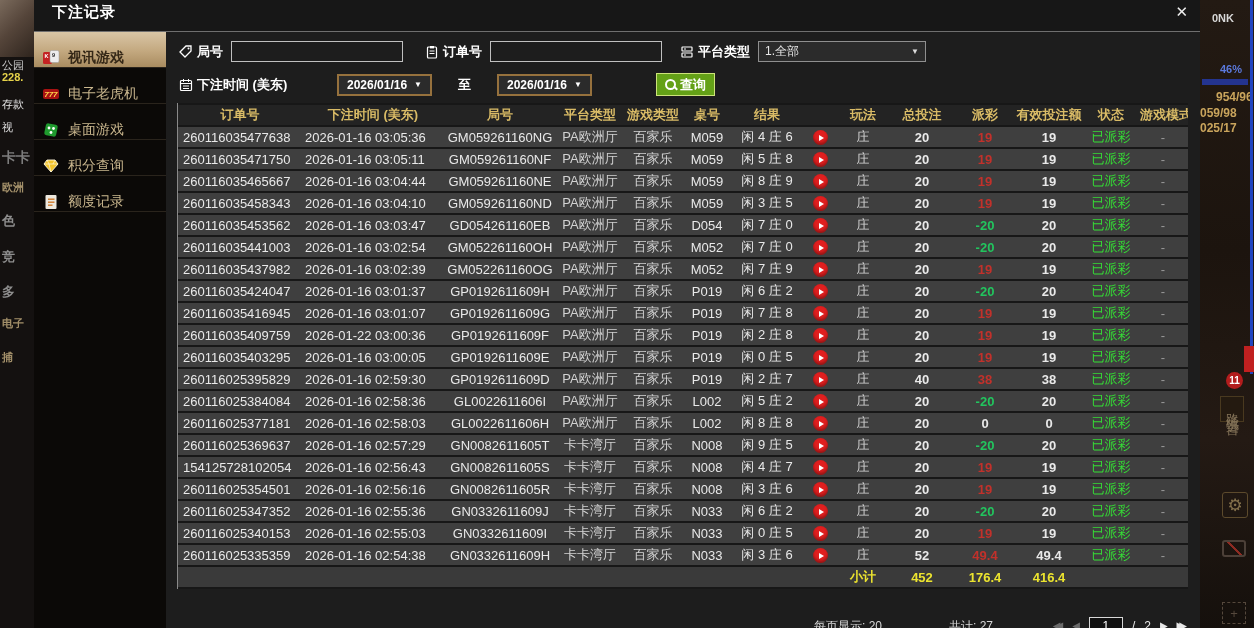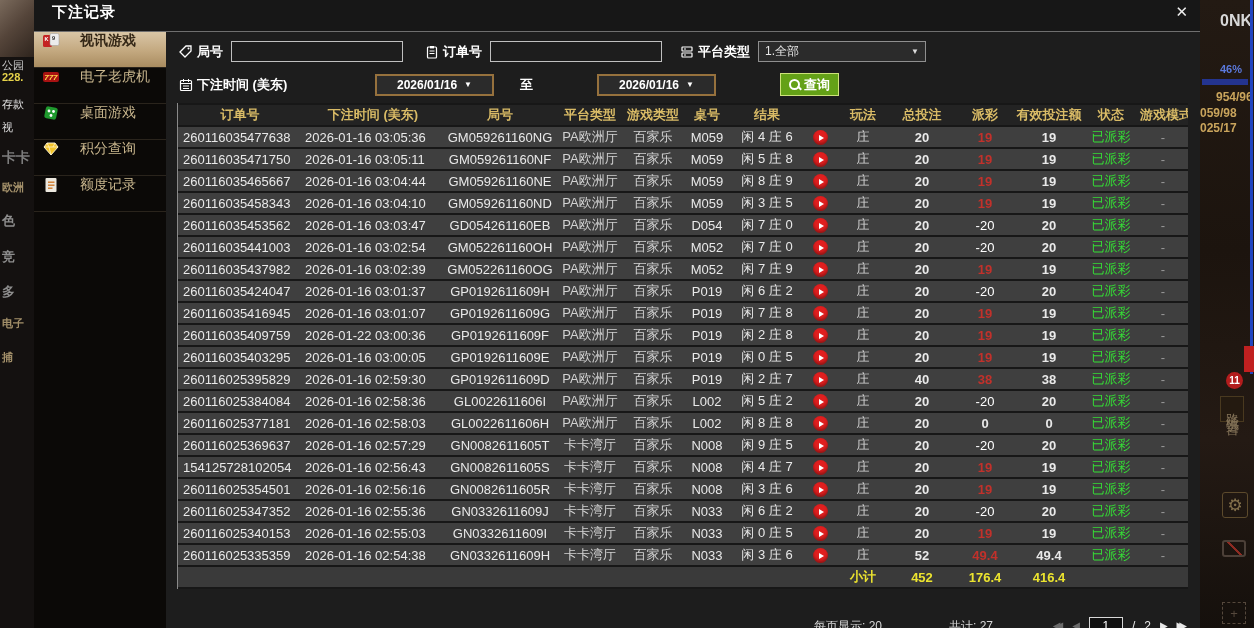--- a/index.html
+++ b/index.html
@@ -16,21 +16,21 @@
   .L4{top:149px;color:#7d7d7d;font-size:14px;font-weight:bold;}
   .L5{top:180px;color:#a3906a;font-weight:bold;}
   .L6{top:212px;color:#8e8e8e;font-size:13px;font-weight:bold;}
   .L7{top:248px;color:#8e8e8e;font-size:13px;font-weight:bold;}
   .L8{top:283px;color:#8e8e8e;font-size:13px;font-weight:bold;}
   .L9{top:316px;color:#a3906a;font-weight:bold;}
   .L10{top:350px;color:#a3906a;font-weight:bold;}
 
   .bg-right { position:absolute; left:1200px; top:0; width:54px; height:628px;
     background:linear-gradient(180deg,#231a13 0%,#1c140e 40%,#241a14 70%,#15100c 100%); overflow:hidden; }
-  .bgr-top { position:absolute; top:12px; left:20px; color:#d8d8d8; font-weight:bold; font-size:16px;text-align:center; }
+  .bgr-top { position:absolute; top:12px; left:12px; color:#d8d8d8; font-weight:bold; font-size:11px;text-align:center; }
   .bgr-pct { position:absolute; top:63px; right:12px; color:#5b79dd; font-weight:bold; font-size:11px; }
   .bgr-bar { position:absolute; top:79px; left:2px; width:46px; height:6px; background:#24348f; }
   .bgr-line { position:absolute; left:0; color:#c9a45c; font-weight:bold; font-size:12px; }
   .R0{top:90px;margin-left:16px;} .R1{top:106px;} .R2{top:121px;}
   .bgr-badge { position:absolute; top:372px; left:26px; width:17px; height:17px; border-radius:50%;
     background:#b31d1d; color:#fff; font-size:10px; font-weight:bold; text-align:center; line-height:17px; }
   .bgr-vtab { position:absolute; top:396px; left:20px; writing-mode:vertical-rl; color:#847358;
     font-size:13px; letter-spacing:3px; background:#241a10; border:1px solid #49391f; padding:6px 2px; }
   .bgr-gear { position:absolute; top:492px; left:22px; width:26px; height:26px; border:1px solid #5c4a2c;
     border-radius:3px; color:#84714c; font-size:17px; text-align:center; line-height:25px; }
@@ -44,21 +44,21 @@
   
   .modal { position:absolute; left:34px; top:0; width:1166px; height:628px; background:#1d1d1d; }
   .titlebar { position:relative; height:32px; background:#171717; border-bottom:1px solid #6f6f6f; }
   .title { position:absolute; left:18px; top:3px; color:#fff; font-size:15px; font-weight:bold; letter-spacing:1px; }
   .close { position:absolute; right:12px; top:3px; color:#eee; font-size:15px; cursor:pointer; }
 
   .modal-body { display:flex; height:603px; }
 
   
   .side { width:132px; background:#0b0907; flex:none; }
-  .side-item { position:relative; height:36px; display:flex; align-items:flex-start; gap:20px; padding-left:8px;
+  .side-item { position:relative; height:36px; display:flex; align-items:flex-end; gap:8px; padding-left:8px;
     border-bottom:1px solid #2a241c; cursor:pointer; }
   .side-item .s-label { color:#cbb88f; font-size:14px; }
   .side-item.active { background:linear-gradient(180deg,#d9c6a6 0%,#c3a87f 55%,#a98c60 100%); }
   .side-item.active .s-label { color:#352817; font-weight:bold; }
   .side-item.active::after { content:""; position:absolute; right:-9px; top:50%; margin-top:-9px;
     border-left:9px solid #b1946b; border-top:9px solid transparent; border-bottom:9px solid transparent; }
   .s-icon { width:18px; height:18px; flex:none; }
   .s-icon svg { width:18px; height:18px; display:block; }
 
   
@@ -70,21 +70,21 @@
   .f-row1 { position:absolute; top:9px; left:13px; display:flex; align-items:center; }
   .f-input { width:172px; height:21px; background:#1d1d1d; border:1px solid #c0c0c0; color:#eee;
     font-size:12px; padding:0 4px; margin-left:8px; }
   .f-select { display:inline-flex; justify-content:space-between; align-items:center; width:168px; height:21px;
     background:#2b2b2b; border:1px solid #8f8f8f; color:#e8e8e8; font-size:12px; padding:0 6px;
     margin-left:8px; cursor:pointer; }
   .f-select .caret { font-size:8px; color:#ddd; }
   .gap1 { width:22px; } .gap2 { width:18px; }
   .f-row2 { position:absolute; top:41px; left:13px; display:flex; align-items:center; }
   .date-btn { display:inline-flex; align-items:center; gap:7px; height:22px; background:#2b2b2b;
-    border:2px solid #96713d; color:#fff; font-size:12px; font-weight:bold; padding:0 20px; cursor:pointer;margin-left:38px; }
+    border:2px solid #96713d; color:#fff; font-size:12px; font-weight:bold; padding:0 8px; cursor:pointer; }
   .date-btn .caret { font-size:8px; }
   .to-label { color:#fff; font-size:13px; font-weight:bold; margin:0 26px; }
   .search-btn { display:inline-flex; align-items:center; gap:4px; height:23px; background:#64a117;
     border:1px solid #cde37a; color:#fff; font-size:13px; font-weight:bold; padding:0 8px; cursor:pointer; }
   .mag { width:11px; height:11px; border:2px solid #fff; border-radius:50%; position:relative; display:inline-block; }
   .mag::after { content:""; position:absolute; width:5px; height:2px; background:#fff;
     right:-4px; bottom:-1px; transform:rotate(45deg); }
 
   
   .tbl-wrap { position:absolute; left:11px; top:71px; width:1010px; }
@@ -92,21 +92,21 @@
     background:#171717; border-left:1px solid #8a8a8a; }
   th { background:#232323; color:#d9bb66; font-size:13px; font-weight:bold; height:20px; padding:0 2px;
     white-space:nowrap; overflow:hidden; }
   td { background:#3f3f3f; color:#e9e9e9; font-size:13px; height:20px; padding:0 3px;
     white-space:nowrap; overflow:hidden; }
   .c-order { text-align:left; padding-left:5px; }
   .c-time  { text-align:left; }
   .c-center { text-align:center; }
   .dim { color:#d2d2d2; }
   .pay-pos { color:#c2312b; font-weight:bold; }
-  .pay-neg { color:#ffffff; font-weight:normal; }
+  .pay-neg { color:#22c55e; font-weight:bold; }
   .pay-zero { color:#e9e9e9; font-weight:bold; }
   .bet { font-weight:bold;margin-top:44px; }
   .status { color:#35db35; }
   .mode { color:#9a9a9a; }
   .play-btn { display:inline-block; width:15px; height:15px; border-radius:50%; background:#e01f1f;
     position:relative; vertical-align:middle; cursor:pointer; box-shadow:inset 0 -2px 3px rgba(0,0,0,.35); }
   .play-tri { position:absolute; left:6px; top:4.5px; border-left:5px solid #fff;
     border-top:3px solid transparent; border-bottom:3px solid transparent; }
   .sum-row td { background:#3a3a3a; }
   .ylw { color:#ece42f; font-weight:bold; }

